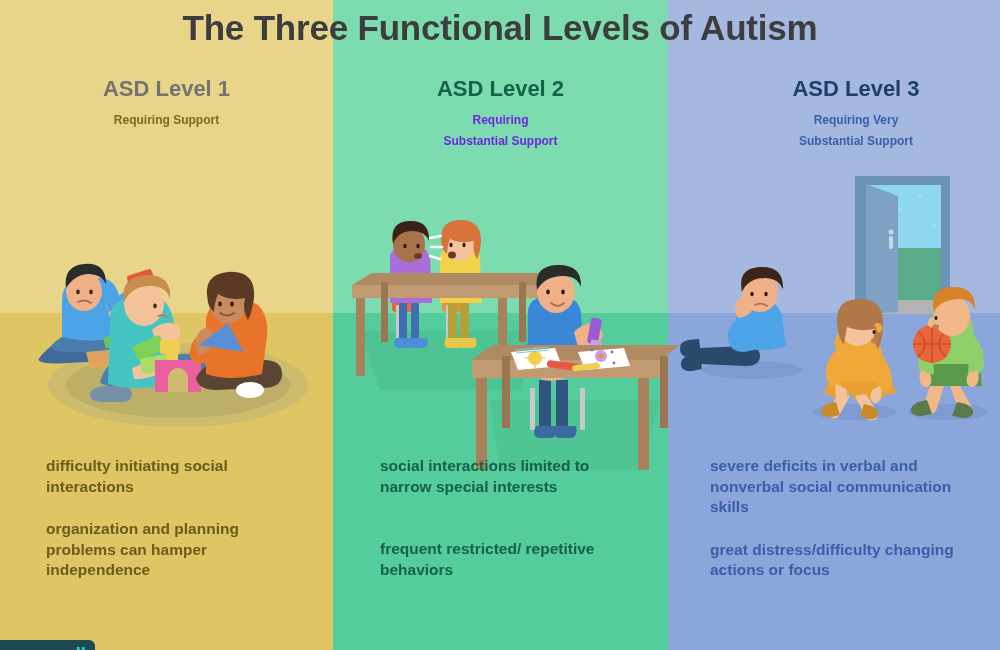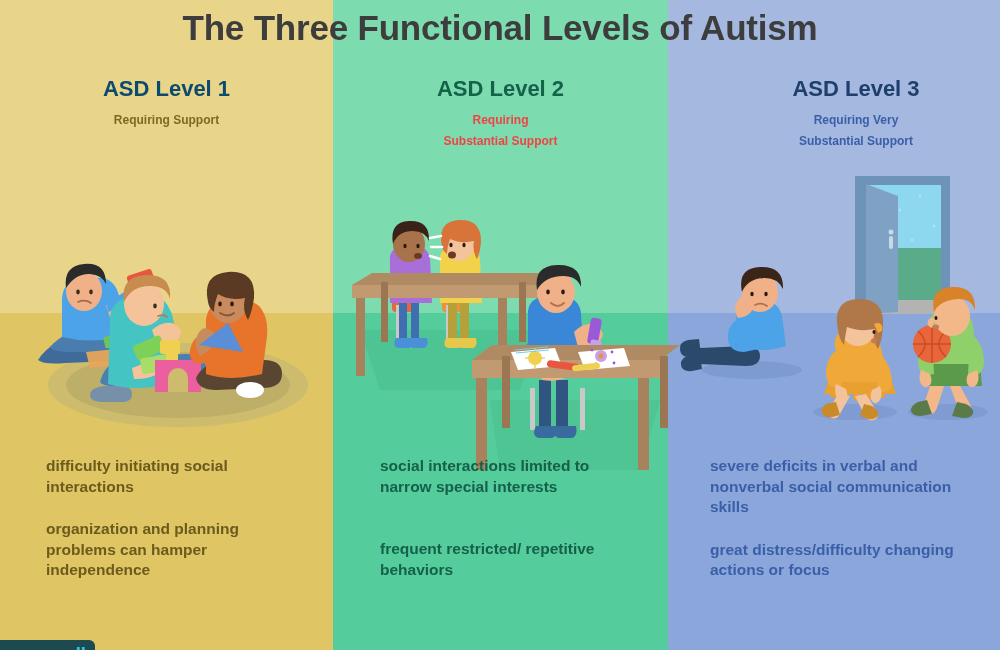--- a/index.html
+++ b/index.html
@@ -369,27 +369,27 @@
         <path d="M936 318 q-6 -2 -8 3 q-2 5 4 7z" fill="#f3b88a"></path>
         <ellipse cx="936" cy="318" rx="1.5" ry="2" fill="#2a1810"></ellipse>
         <ellipse cx="936" cy="327" rx="3" ry="2.4" fill="#c9795a"></ellipse>
       </g>
     </svg>
   </div>
 
   <div id="title">The Three Functional Levels of Autism</div>
 
   <div class="heading" id="head1">
-    <div class="lvl" style="color:#0c4a6e">ASD Level 1</div>
+    <div class="lvl" style="color:#737373">ASD Level 1</div>
     <div class="sub" style="color:#7d6b22">Requiring Support</div>
   </div>
 
   <div class="heading" id="head2">
     <div class="lvl" style="color:#14624a">ASD Level 2</div>
-    <div class="sub" style="color:#ef4444">
+    <div class="sub" style="color:#6d28d9">
       <div>Requiring</div>
       <div>Substantial Support</div>
     </div>
   </div>
 
   <div class="heading" id="head3">
     <div class="lvl" style="color:#1f3f6b">ASD Level 3</div>
     <div class="sub" style="color:#3a5fa8">
       <div>Requiring Very</div>
       <div>Substantial Support</div>

